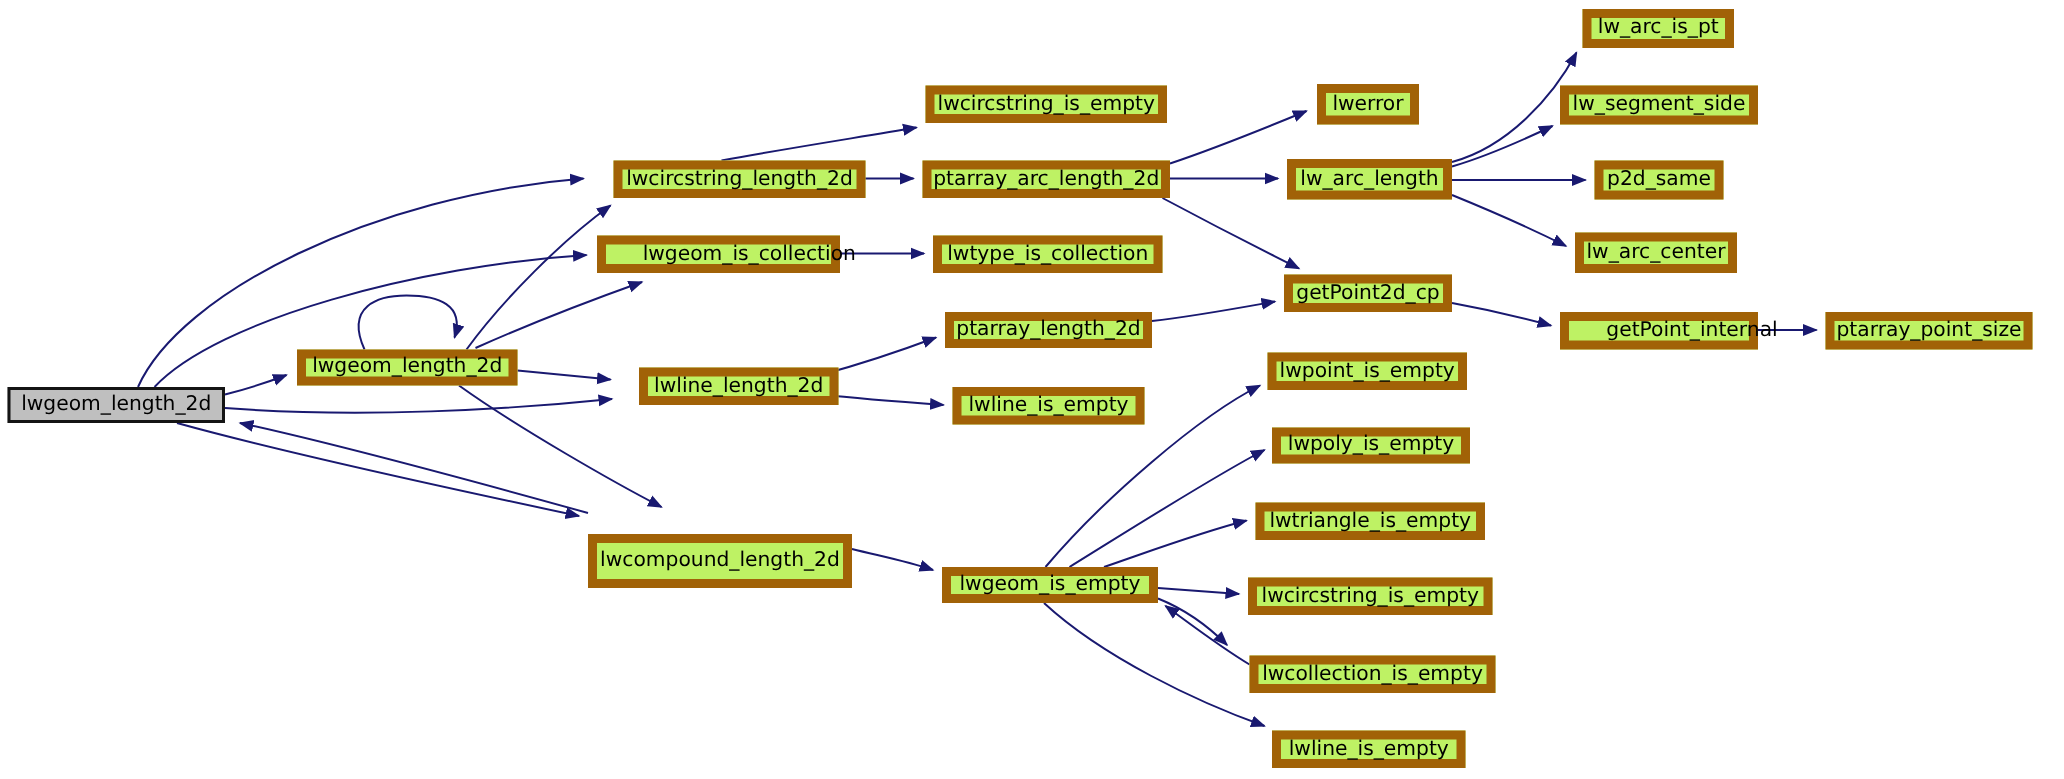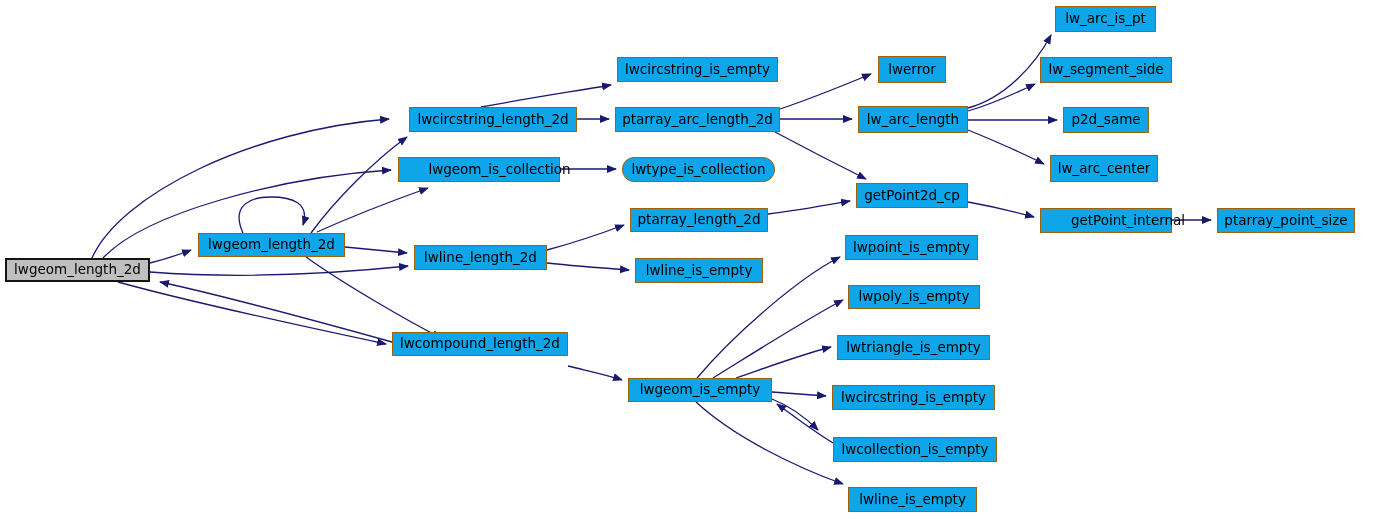--- a/index.html
+++ b/index.html
@@ -7,22 +7,22 @@
     position:relative;
     width:1376px;height:519px;
     background:#ffffff;
     font-family:"DejaVu Sans","Liberation Sans",sans-serif;
     overflow:hidden;
   }
   #edge-layer{position:absolute;left:0;top:0;z-index:0;}
   .node{
     position:absolute;
     box-sizing:border-box;
-    border:1px solid #a16207;
-    background:#0ea5e9;
+    border:6px solid #a16207;
+    background:#bef264;
     color:#000000;
     display:flex;align-items:center;justify-content:center;
     font-size:13.5px;line-height:1;white-space:nowrap;
     z-index:1;
     cursor:pointer;
   }
   .node.highlight{
     background:#bfbfbf;
     border:2px solid #141414;
   }
@@ -76,25 +76,25 @@
         <path class="edge" d="M772,399 C792,407 806,418 818,430" stroke="#191970" marker-end="url(#arrowhead)"></path>
         <path class="edge" d="M833,443 C813,431 795,417 777,404" stroke="#191970" marker-end="url(#arrowhead)"></path>
         <path class="edge" d="M696,402 C735,438 798,468 843,484" stroke="#191970" marker-end="url(#arrowhead)"></path>
       </g>
   </svg>
   <div id="nodes">
       <div class="node highlight" style="left: 5px; top: 258px; width: 145px; height: 24px; background: rgb(191, 191, 191);">lwgeom_length_2d</div>
       <div class="node" style="left: 198px; top: 233px; width: 147px; height: 24px;">lwgeom_length_2d</div>
       <div class="node" style="left: 396px; top: 107px; width: 168px; height: 25px; margin-left: 13px;">lwcircstring_length_2d</div>
       <div class="node" style="left: 398px; top: 157px; width: 162px; height: 25px; padding-left: 41px;">lwgeom_is_collection</div>
-      <div class="node" style="left: 414px; top: 245px; width: 133px; height: 25px;">lwline_length_2d</div>
-      <div class="node" style="left: 392px; top: 332px; width: 176px; height: 24px;">lwcompound_length_2d</div>
+      <div class="node" style="left: 426px; top: 245px; width: 133px; height: 25px;">lwline_length_2d</div>
+      <div class="node" style="left: 392px; top: 356px; width: 176px; height: 36px;">lwcompound_length_2d</div>
       <div class="node" style="left: 617px; top: 57px; width: 161px; height: 25px;">lwcircstring_is_empty</div>
       <div class="node" style="left: 615px; top: 107px; width: 165px; height: 25px;">ptarray_arc_length_2d</div>
-      <div class="node" style="left: 622px; top: 157px; width: 153px; height: 25px; border-radius: 12px;">lwtype_is_collection</div>
+      <div class="node" style="left: 622px; top: 157px; width: 153px; height: 25px;">lwtype_is_collection</div>
       <div class="node" style="left: 630px; top: 208px; width: 138px; height: 24px;">ptarray_length_2d</div>
       <div class="node" style="left: 635px; top: 258px; width: 128px; height: 25px;">lwline_is_empty</div>
       <div class="node" style="left: 628px; top: 378px; width: 144px; height: 24px;">lwgeom_is_empty</div>
       <div class="node" style="left: 878px; top: 56px; width: 68px; height: 27px;">lwerror</div>
       <div class="node" style="left: 858px; top: 106px; width: 110px; height: 27px;">lw_arc_length</div>
       <div class="node" style="left: 856px; top: 183px; width: 112px; height: 25px;">getPoint2d_cp</div>
       <div class="node" style="left: 845px; top: 235px; width: 133px; height: 25px;">lwpoint_is_empty</div>
       <div class="node" style="left: 848px; top: 285px; width: 132px; height: 24px;">lwpoly_is_empty</div>
       <div class="node" style="left: 837px; top: 335px; width: 153px; height: 25px;">lwtriangle_is_empty</div>
       <div class="node" style="left: 832px; top: 385px; width: 163px; height: 25px;">lwcircstring_is_empty</div>

